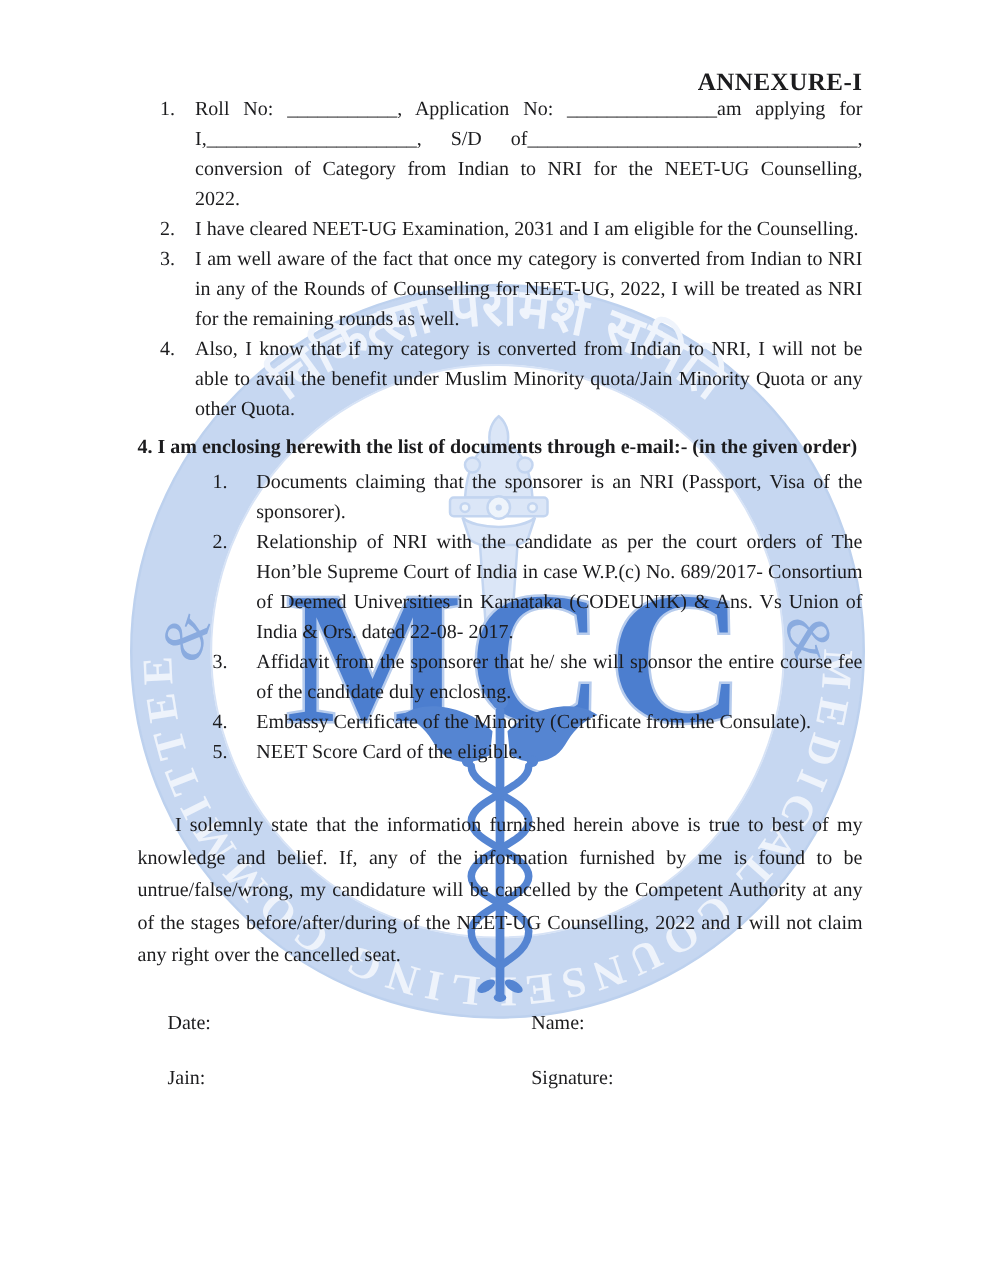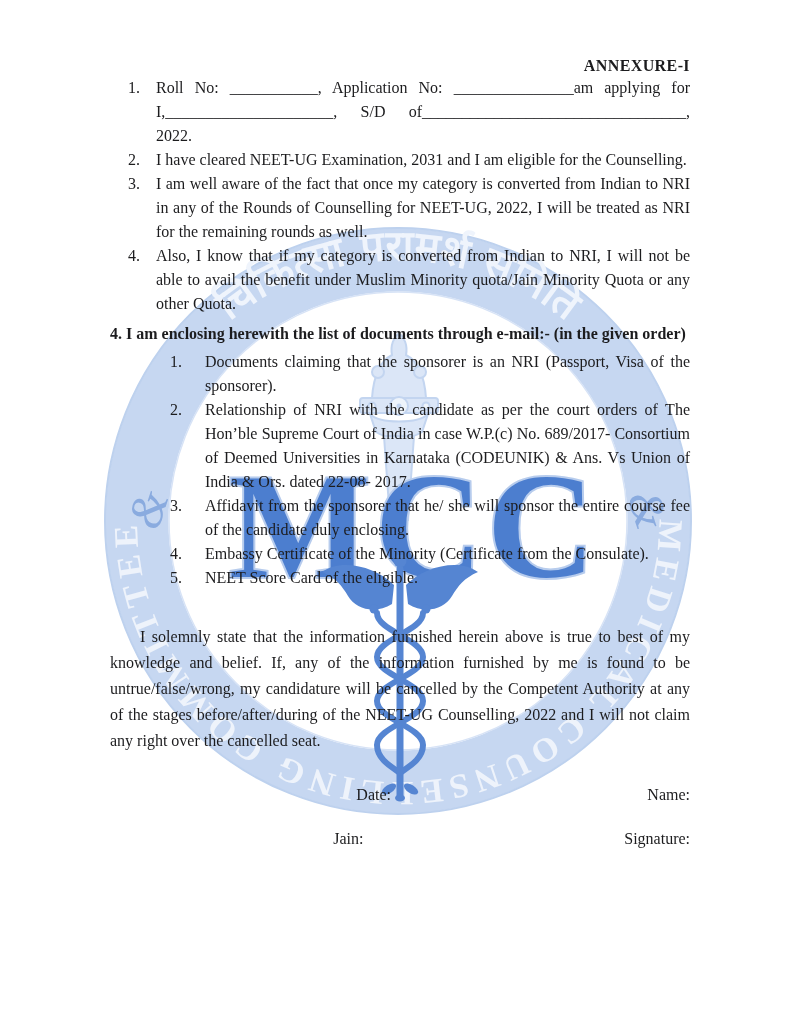--- a/index.html
+++ b/index.html
@@ -5,40 +5,40 @@
   html,body { margin:0; padding:0; background:#e8e8e8; }
   .page {
     position:relative; width:792px; height:1024px; margin:0 auto;
     background:#ffffff; overflow:hidden;
     font-family:"Liberation Serif", serif; color:#1c1c1e;
     font-size:16px;
   }
   .watermark { position:absolute; left:0; top:0; z-index:0; }
   .content { position:relative; z-index:1; padding:56px 102px 0 110px; }
 
-  .title { text-align:right; font-weight:bold; font-size:16px; letter-spacing:0.4px; line-height:20px; }
+  .title { text-align:right; font-weight:bold; font-size:20px; letter-spacing:0.4px; line-height:20px; }
 
   ol.plain { list-style:none; margin:0; padding:0; }
   .main-list { margin-top:16px; line-height:24px; }
   .main-list > li { position:relative; padding-left:46px; text-align:justify; }
   .main-list > li > .num { position:absolute; left:18px; top:0; }
 
   .jline { text-align:justify; text-align-last:justify; }
   .jline.last { text-align-last:left; }
 
   .enclosing { margin:6px 0 4px 0; line-height:24px; text-align:justify;font-weight:bold; }
 
   .docs-list { margin-top:8px; line-height:24px; }
   .docs-list > li { position:relative; padding-left:95px; text-align:justify; }
   .docs-list > li > .num { position:absolute; left:60px; top:0; }
 
   .declaration { margin:34px 0 0 0; line-height:26px; text-align:justify; text-indent:30px; }
 
   .footer { margin-top:30px; }
-  .footer-row { display:flex; line-height:22px;justify-content:flex-end; }
+  .footer-row { display:flex; line-height:22px; }
   .footer-row + .footer-row { margin-top:22px; }
   .footer-row .cell1 { width:315px; padding-left:24px; box-sizing:border-box; }
 </style>
 </head>
 <body>
 
 <div class="page">
 
   <svg class="watermark" width="792" height="1024" viewBox="0 0 792 1024">
     <defs>
@@ -94,20 +94,21 @@
 
   <div class="content">
 
     <div class="title">ANNEXURE-I</div>
 
     <ol class="plain main-list">
       <li>
         <span class="num">1.</span>
         <div class="jline">Roll No: ___________, Application No: _______________am applying for</div>
         <div class="jline">I,_____________________, S/D of_________________________________,</div>
+        <div class="jline">conversion of Category from Indian to NRI for the NEET-UG Counselling,</div>
         <div class="jline last">2022.</div>
       </li>
       <li>
         <span class="num">2.</span>
         <span>I have cleared NEET-UG Examination, 2031 and I am eligible for the Counselling.</span>
       </li>
       <li>
         <span class="num">3.</span>
         <span>I am well aware of the fact that once my category is converted from Indian to NRI in any of the Rounds of Counselling for NEET-UG, 2022,  I will be treated as NRI for the remaining rounds as well.</span>
       </li>

